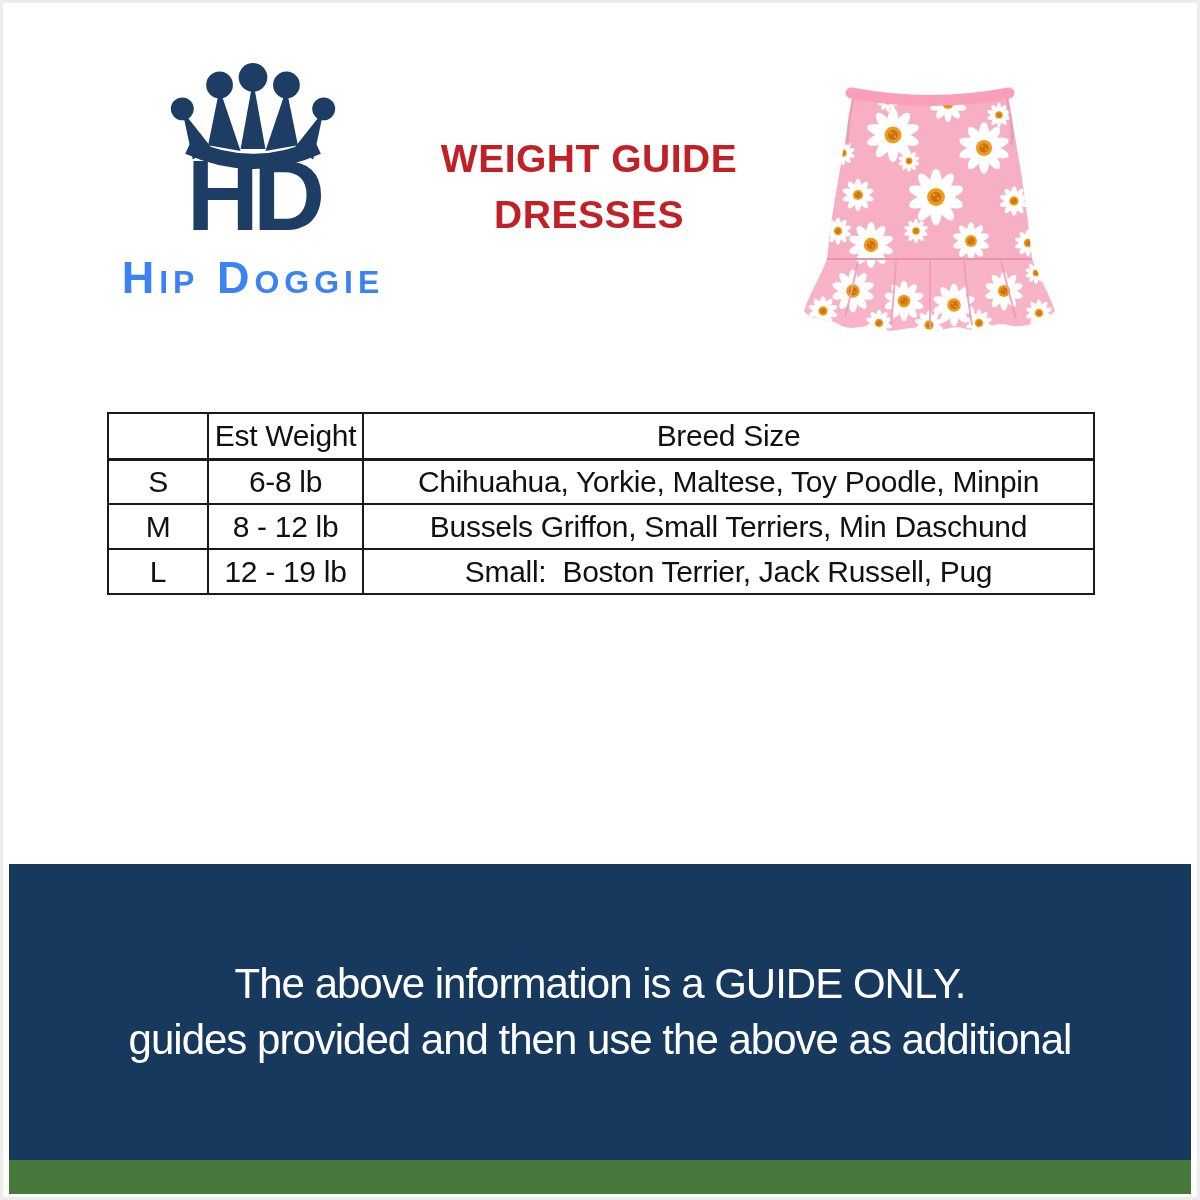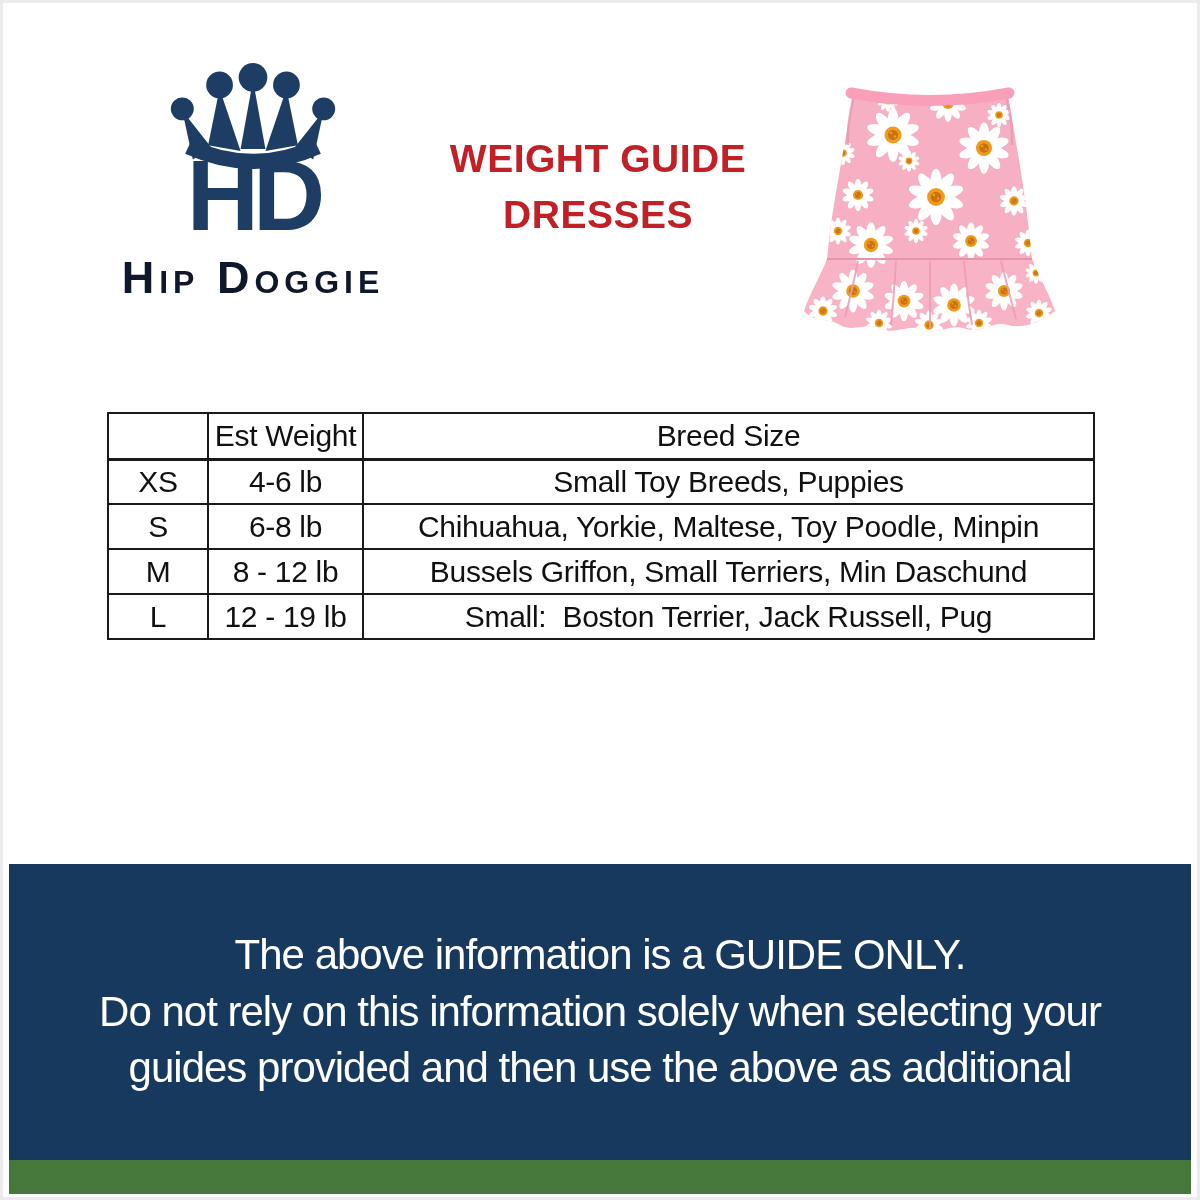--- a/index.html
+++ b/index.html
@@ -12,26 +12,26 @@
 
   
   .logo-block{position:absolute;left:95px;top:60px;width:310px;text-align:center;color:#1E3D64;}
   .crown{display:block;margin:0 auto;}
   .monogram{
     font-size:100px;font-weight:800;letter-spacing:-6px;line-height:.82;
     margin-top:-16px;color:#1E3D64;
   }
   .brand{
     margin-top:16px;font-variant:small-caps;font-weight:700;font-size:45px;
-    letter-spacing:5px;color:#0f172a;white-space:nowrap;
+    letter-spacing:5px;color:#3b82f6;white-space:nowrap;
   }
 
   
   .title-block{
-    position:absolute;left:400px;top:128px;width:390px;text-align:center;
+    position:absolute;left:391px;top:128px;width:390px;text-align:center;
     color:#C02026;font-weight:700;font-size:39px;line-height:56px;letter-spacing:.5px;
   }
 
   
   .dress{position:absolute;left:793px;top:70px;}
 
   
   .size-table{
     position:absolute;left:104px;top:409px;width:986px;
     border-collapse:collapse;table-layout:fixed;
@@ -168,42 +168,36 @@
         <col class="col-weight">
         <col class="col-breed">
       </colgroup>
     <tbody>
         <tr>
       <th></th>
       <th>Est Weight</th>
       <th>Breed Size</th>
     </tr>
     <tr>
-      <td>XS</td>
-      <td>4-6 lb</td>
-      <td>Small Toy Breeds, Puppies</td>
-    </tr>
-    <tr>
       <td>S</td>
       <td>6-8 lb</td>
       <td>Chihuahua, Yorkie, Maltese, Toy Poodle, Minpin</td>
     </tr>
     <tr>
       <td>M</td>
       <td>8 - 12 lb</td>
       <td>Bussels Griffon, Small Terriers, Min Daschund</td>
     </tr>
     <tr>
       <td>L</td>
       <td>12 - 19 lb</td>
       <td>Small:  Boston Terrier, Jack Russell, Pug</td>
     </tr>
   </tbody>
     </table>
 
   <div class="banner">
     <div class="banner-line">The above information is a GUIDE ONLY.</div>
-    <div class="banner-line">Do not rely on this information solely when selecting your</div>
     <div class="banner-line">guides provided and then use the above as additional</div>
   </div>
   <div class="green-bar"></div>
 
 </div>
 
 </body></html>

